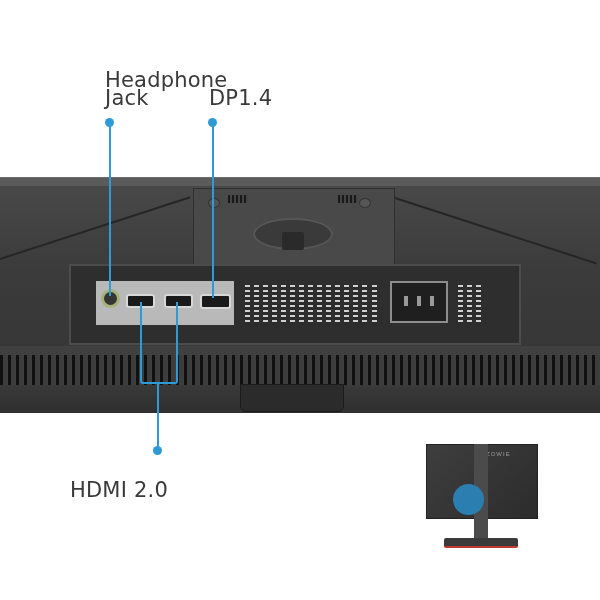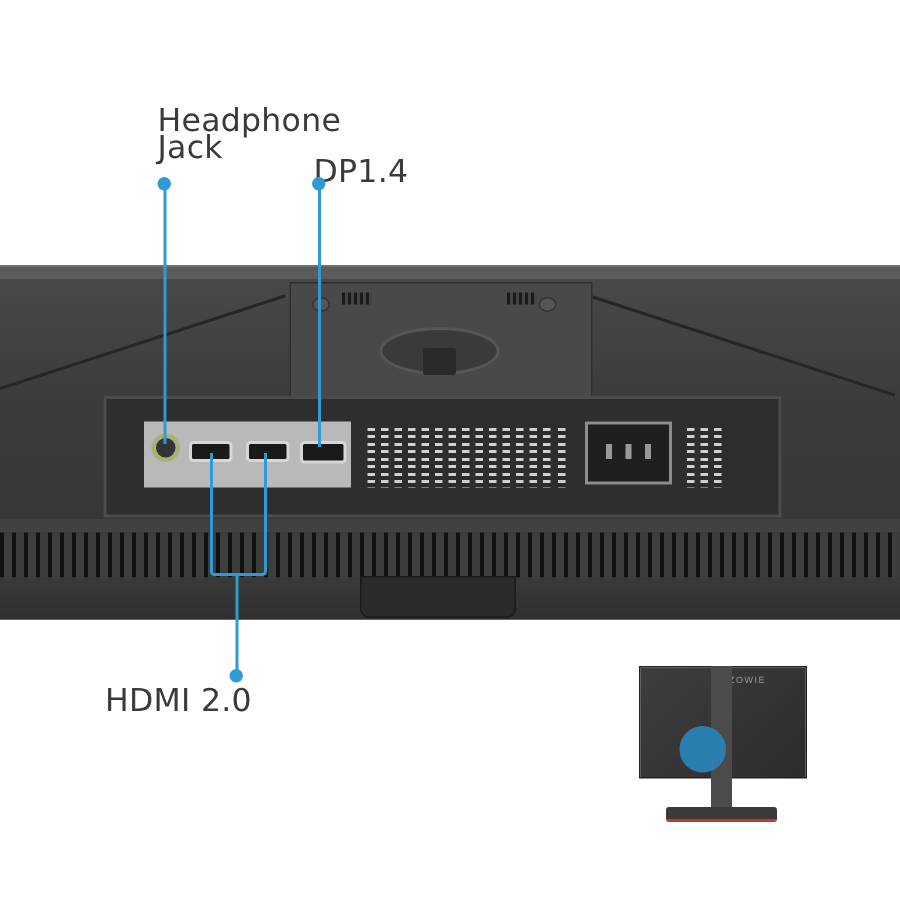--- a/index.html
+++ b/index.html
@@ -34,22 +34,22 @@
   .thumb-stand{position:absolute;left:48px;top:0;width:14px;height:95px;background:#4b4b4b;}
   .thumb-base{position:absolute;left:18px;top:94px;width:74px;height:8px;background:#3a3a3a;border-bottom:2px solid #c0392b;border-radius:2px;}
   .thumb-circle{position:absolute;left:27px;top:40px;width:31px;height:31px;border-radius:50%;background:#2b7fb0;}
   .thumb-logo{position:absolute;left:60px;top:7px;font-size:6px;color:#9a9a9a;letter-spacing:1px;font-family:"Liberation Sans",sans-serif;}
 </style>
 </head>
 <body>
 
 <div class="label" style="left:105px;top:70px;">Headphone</div>
 <div class="label" style="left:105px;top:88px;">Jack</div>
-<div class="label" style="left:209px;top:104px;">DP1.4</div>
-<div class="label" style="left:70px;top:457px;">HDMI 2.0</div>
+<div class="label" style="left:209px;top:88px;">DP1.4</div>
+<div class="label" style="left:70px;top:480px;">HDMI 2.0</div>
 
 <div class="monitor-back"></div>
 <div class="top-edge"></div>
 <div class="diag" style="left:0;top:258px;width:200px;transform:rotate(-18deg);"></div>
 <div class="diag" style="left:392px;top:196px;width:215px;transform:rotate(18deg);"></div>
 <div class="mount-plate"></div>
 <div class="screw" style="left:208px;top:198px;"></div>
 <div class="screw" style="left:359px;top:198px;"></div>
 <div class="vent-small" style="left:228px;top:195px;"></div>
 <div class="vent-small" style="left:338px;top:195px;"></div>

